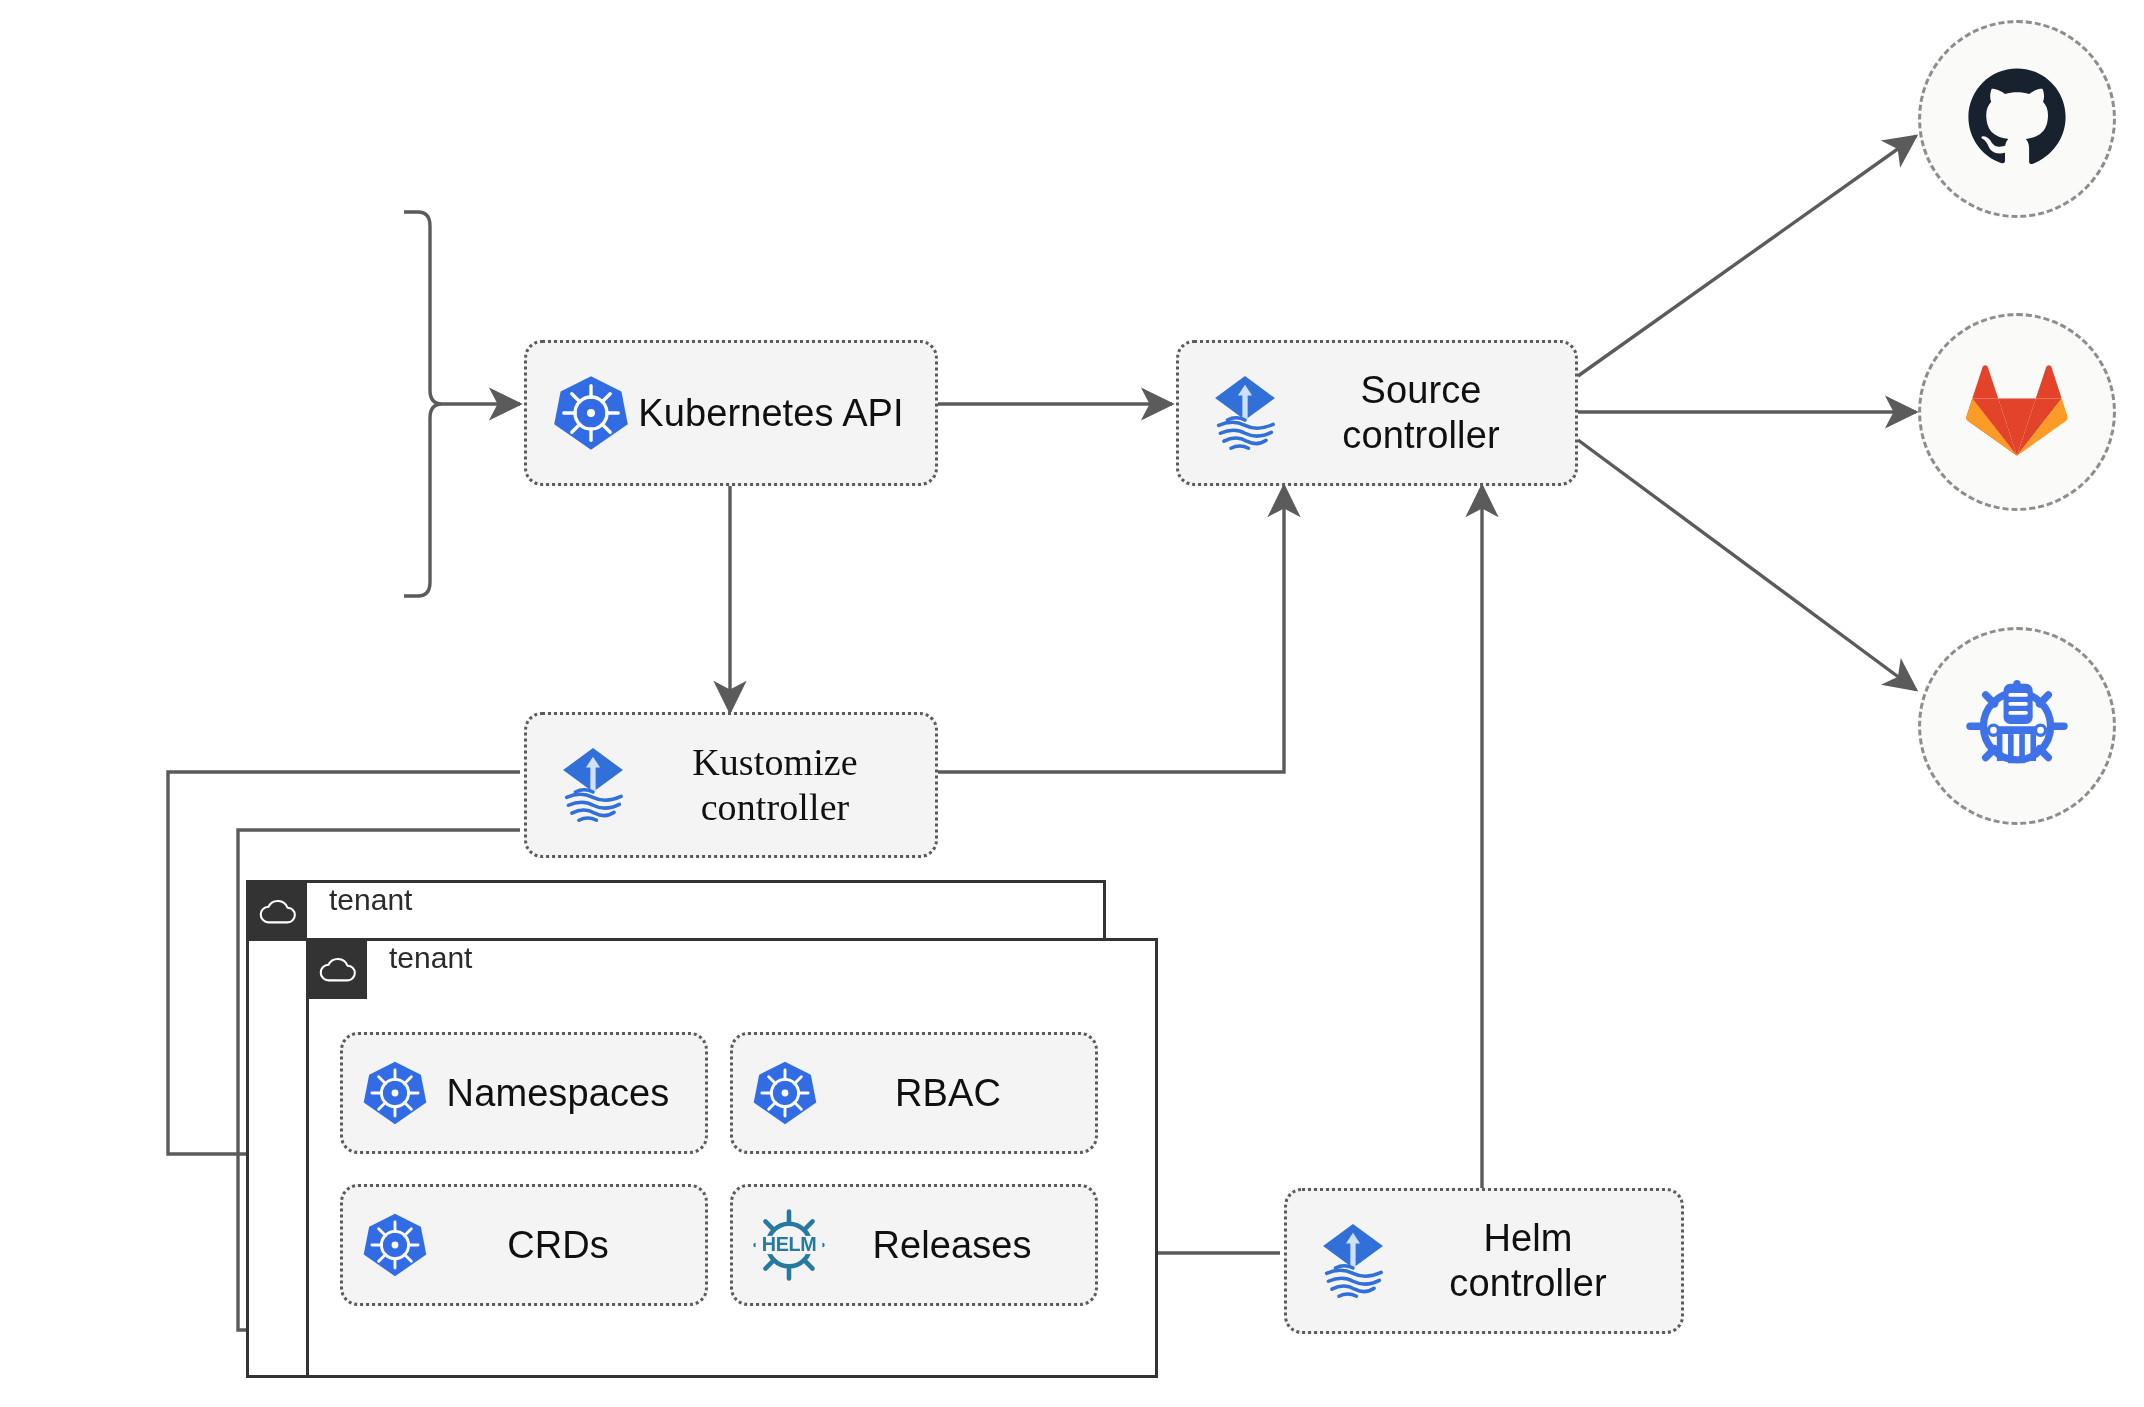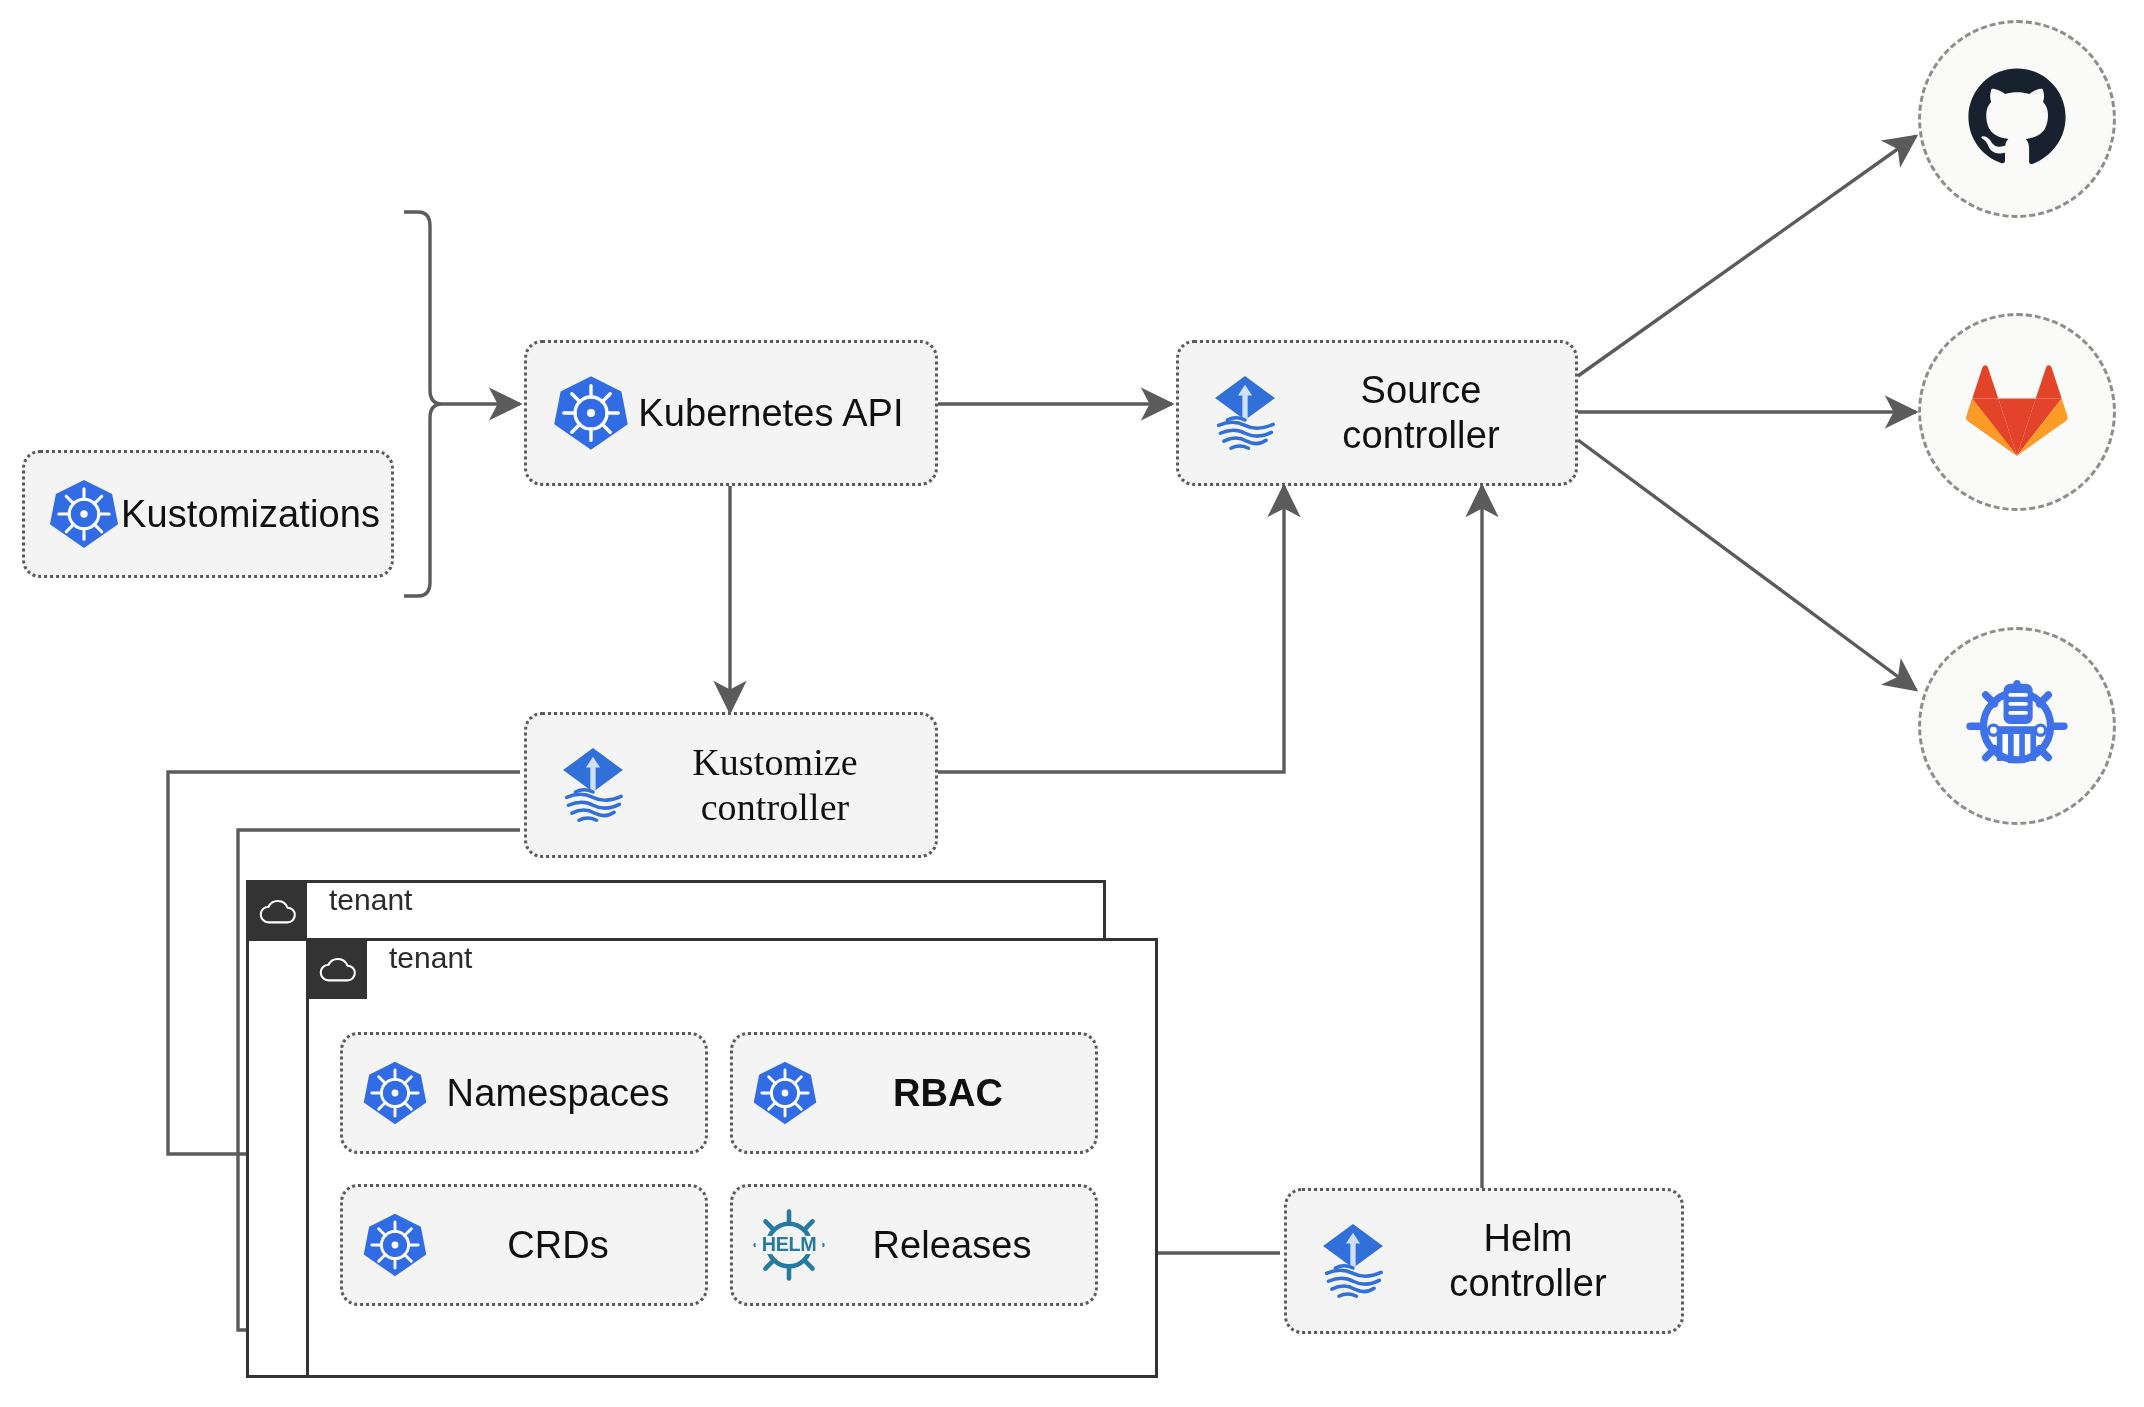--- a/index.html
+++ b/index.html
@@ -102,40 +102,20 @@
     <path class="wire" d="M 1578 440 L 1916 690" marker-end="url(#ah)"></path>
 
     <path class="wire" d="M 520 772 L 168 772 L 168 1154 L 312 1154" marker-end="url(#ah)"></path>
 
     <path class="wire" d="M 520 830 L 238 830 L 238 1330 L 450 1330" marker-end="url(#ah)"></path>
 
     <path class="wire" d="M 1280 1253 L 1108 1253" marker-end="url(#ah)"></path>
   </svg>
 
 
-  <div class="node" style="left:22px; top:450px; width:372px; height:128px; padding:0 22px;">
-    <span class="ico">
-      <svg width="74" height="74" viewBox="0 0 100 100">
-        <polygon points="50,4 88,23 96,64 50,96 4,64 12,23" fill="#326ce5"></polygon>
-        <g fill="none" stroke="#ffffff" stroke-width="4.2" stroke-linecap="round">
-          <circle cx="50" cy="50" r="20"></circle>
-          <line x1="50" y1="16" x2="50" y2="30"></line>
-            <line x1="50" y1="70" x2="50" y2="84"></line>
-          <line x1="16" y1="50" x2="30" y2="50"></line>
-            <line x1="70" y1="50" x2="84" y2="50"></line>
-          <line x1="26" y1="26" x2="36" y2="36"></line>
-            <line x1="64" y1="64" x2="74" y2="74"></line>
-          <line x1="74" y1="26" x2="64" y2="36"></line>
-            <line x1="36" y1="64" x2="26" y2="74"></line>
-        </g>
-        <circle cx="50" cy="50" r="5" fill="#ffffff"></circle>
-      </svg>
-    </span>
-    <span class="lbl">Kustomizations</span>
-  </div>
 
   <div class="node" style="left:524px; top:340px; width:414px; height:146px; padding:0 24px;">
     <span class="ico">
       <svg width="80" height="80" viewBox="0 0 100 100">
         <polygon points="50,4 88,23 96,64 50,96 4,64 12,23" fill="#326ce5"></polygon>
         <g fill="none" stroke="#ffffff" stroke-width="4.2" stroke-linecap="round">
           <circle cx="50" cy="50" r="20"></circle>
           <line x1="50" y1="16" x2="50" y2="30"></line>
             <line x1="50" y1="70" x2="50" y2="84"></line>
           <line x1="16" y1="50" x2="30" y2="50"></line>
@@ -241,21 +221,21 @@
             <line x1="64" y1="64" x2="74" y2="74"></line>
           <line x1="74" y1="26" x2="64" y2="36"></line>
             <line x1="36" y1="64" x2="26" y2="74"></line>
         </g>
         <circle cx="50" cy="50" r="5" fill="#ffffff"></circle>
       </svg>
     </span>
     <span class="lbl">Namespaces</span>
   </div>
 
-  <div class="node" style="left:730px; top:1032px; width:368px; height:122px; padding:0 18px;font-weight:bold;">
+  <div class="node" style="left:730px; top:1032px; width:368px; height:122px; padding:0 18px;">
     <span class="ico">
       <svg width="68" height="68" viewBox="0 0 100 100">
         <polygon points="50,4 88,23 96,64 50,96 4,64 12,23" fill="#326ce5"></polygon>
         <g fill="none" stroke="#ffffff" stroke-width="4.2" stroke-linecap="round">
           <circle cx="50" cy="50" r="20"></circle>
           <line x1="50" y1="16" x2="50" y2="30"></line>
             <line x1="50" y1="70" x2="50" y2="84"></line>
           <line x1="16" y1="50" x2="30" y2="50"></line>
             <line x1="70" y1="50" x2="84" y2="50"></line>
           <line x1="26" y1="26" x2="36" y2="36"></line>

